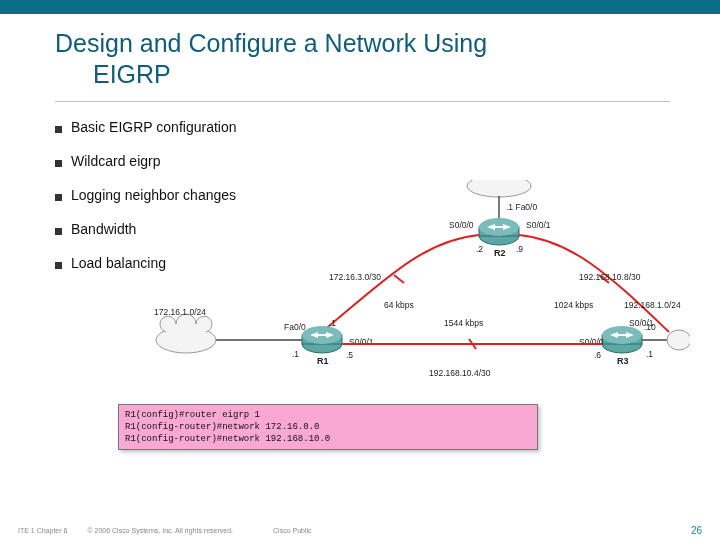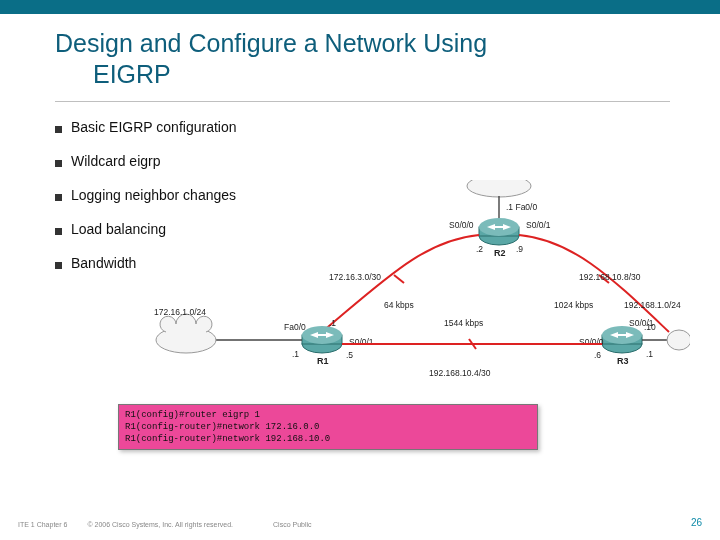--- a/index.html
+++ b/index.html
@@ -71,37 +71,37 @@
   .lbl { font-size: 8.5px; fill: #222; font-family: Arial; }
   .lblb { font-size: 9px; fill: #222; font-family: Arial; font-weight: bold; }
   .cloud { fill: #f4f4f4; stroke: #999; stroke-width: 1; }
 
   .cfgbox {
     position: absolute;
     left: 118px;
     top: 404px;
     width: 420px;
     border: 1px solid #777;
-    background: #ec4899;
+    background: #f9a8d4;
     font-family: "Courier New", monospace;
     font-size: 9px;
     line-height: 1.35;
     padding: 4px 6px;
     color: #111;
     box-shadow: 2px 2px 4px rgba(0,0,0,0.25);
   }
 
   .footer {
     position: absolute;
-    left: 0; right: 0; bottom: 12px;
+    left: 0; right: 0; bottom: 4px;
     font-size: 7px;
     color: #888;
     padding: 0 18px;
     display: flex;
-    align-items: flex-end;
+    align-items: center;
   }
   .footer .chapter { flex: 0 0 auto; margin-right: 20px; }
   .footer .copy    { flex: 0 0 auto; margin-right: 40px; }
   .footer .pub     { flex: 0 0 auto; }
   .footer .page    { margin-left: auto; font-size: 10px; color: #0e8aa8; }
 </style>
 </head>
 <body>
 
 <div class="topbar"></div>
@@ -109,22 +109,22 @@
 <h1 class="title">
   <span>Design and Configure a Network Using</span>
   <span class="indent">EIGRP</span>
 </h1>
 <hr class="rule">
 
 <ul class="bullets">
   <li><span>Basic EIGRP configuration</span></li>
   <li><span>Wildcard eigrp</span></li>
   <li><span>Logging neighbor changes</span></li>
+  <li><span>Bandwidth</span></li>
   <li><span>Load balancing</span></li>
-  <li><span>Bandwidth</span></li>
 </ul>
 
 <div class="diagram">
 <svg viewBox="0 0 566 268">
   <defs>
     <g id="router">
       <ellipse class="router" cx="0" cy="4" rx="20" ry="9"></ellipse>
       <rect class="router" x="-20" y="-5" width="40" height="9" stroke="none"></rect>
       <ellipse class="router-top" cx="0" cy="-5" rx="20" ry="9"></ellipse>
       <path class="arrow" d="M-12,-5 l8,-3 v2 h6 v2 h-6 v2 z"></path>

